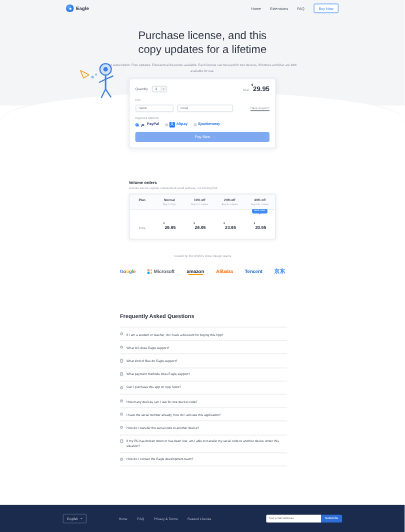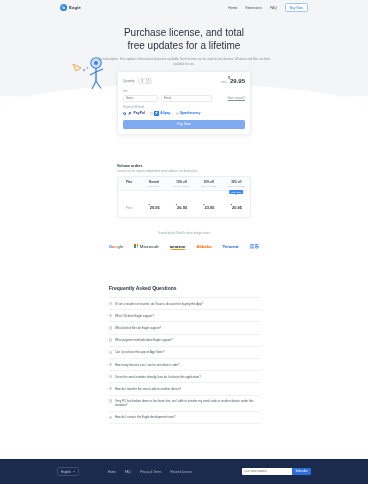--- a/index.html
+++ b/index.html
@@ -239,22 +239,22 @@
     <div class="nav">
       <a href="#">Home</a>
       <a href="#">Extensions</a>
       <a href="#">FAQ</a>
       <a href="#" class="buy">Buy Now</a>
     </div>
   </div>
 
   <div class="hero-text">
     <h1 class="hero-h1">
-      <span>Purchase license, and total</span><br>
-      <span>free updates for a lifetime</span>
+      <span>Purchase license, and this</span><br>
+      <span>copy updates for a lifetime</span>
     </h1>
     <div class="hero-sub">No subscription. Free updates. Educational discounts available. Each license can be used for two devices, Windows and Mac are both available for use.</div>
   </div>
 
   <div class="hero-illo">
     <svg width="42" height="40" viewBox="0 0 42 40">
       <g stroke="#3d7fe0" fill="none" stroke-width="1.1">
         <circle cx="26" cy="13" r="5.2" fill="#cfe0fb"></circle>
         <path d="M26 18.2 L26 31" stroke-width="1.4"></path>
         <path d="M26 22 L20 25 M26 22 L33 19"></path>

